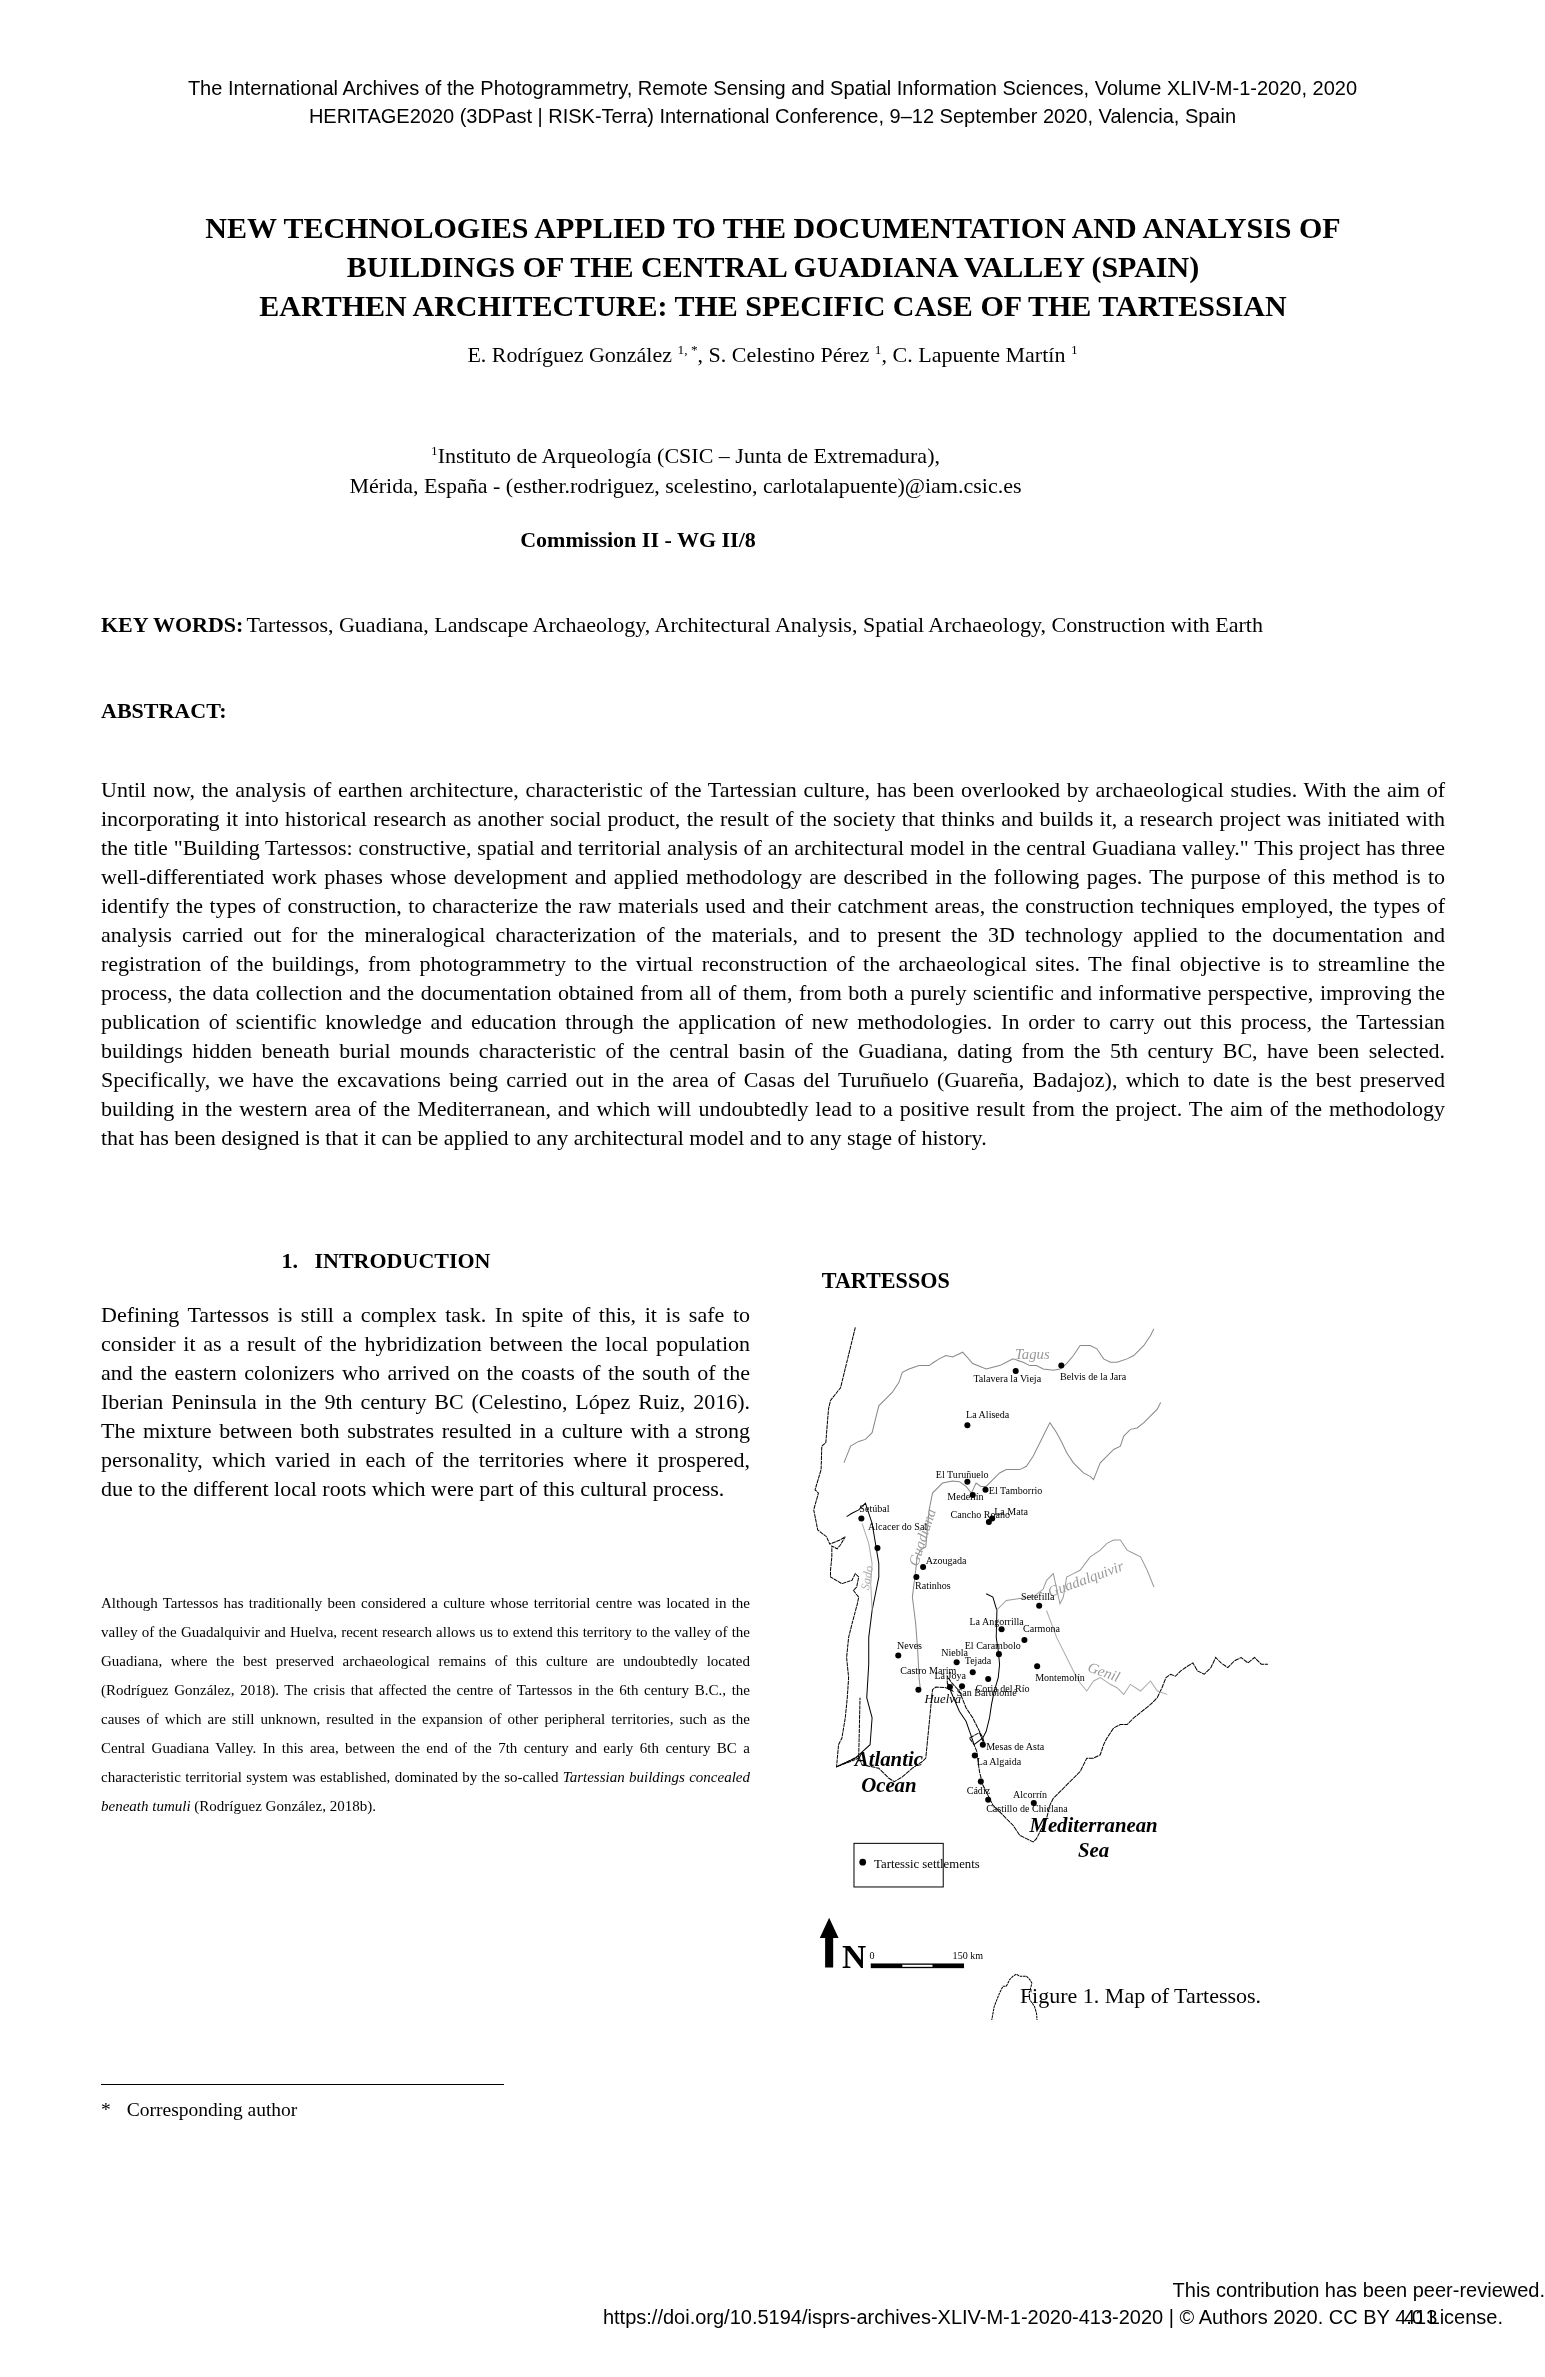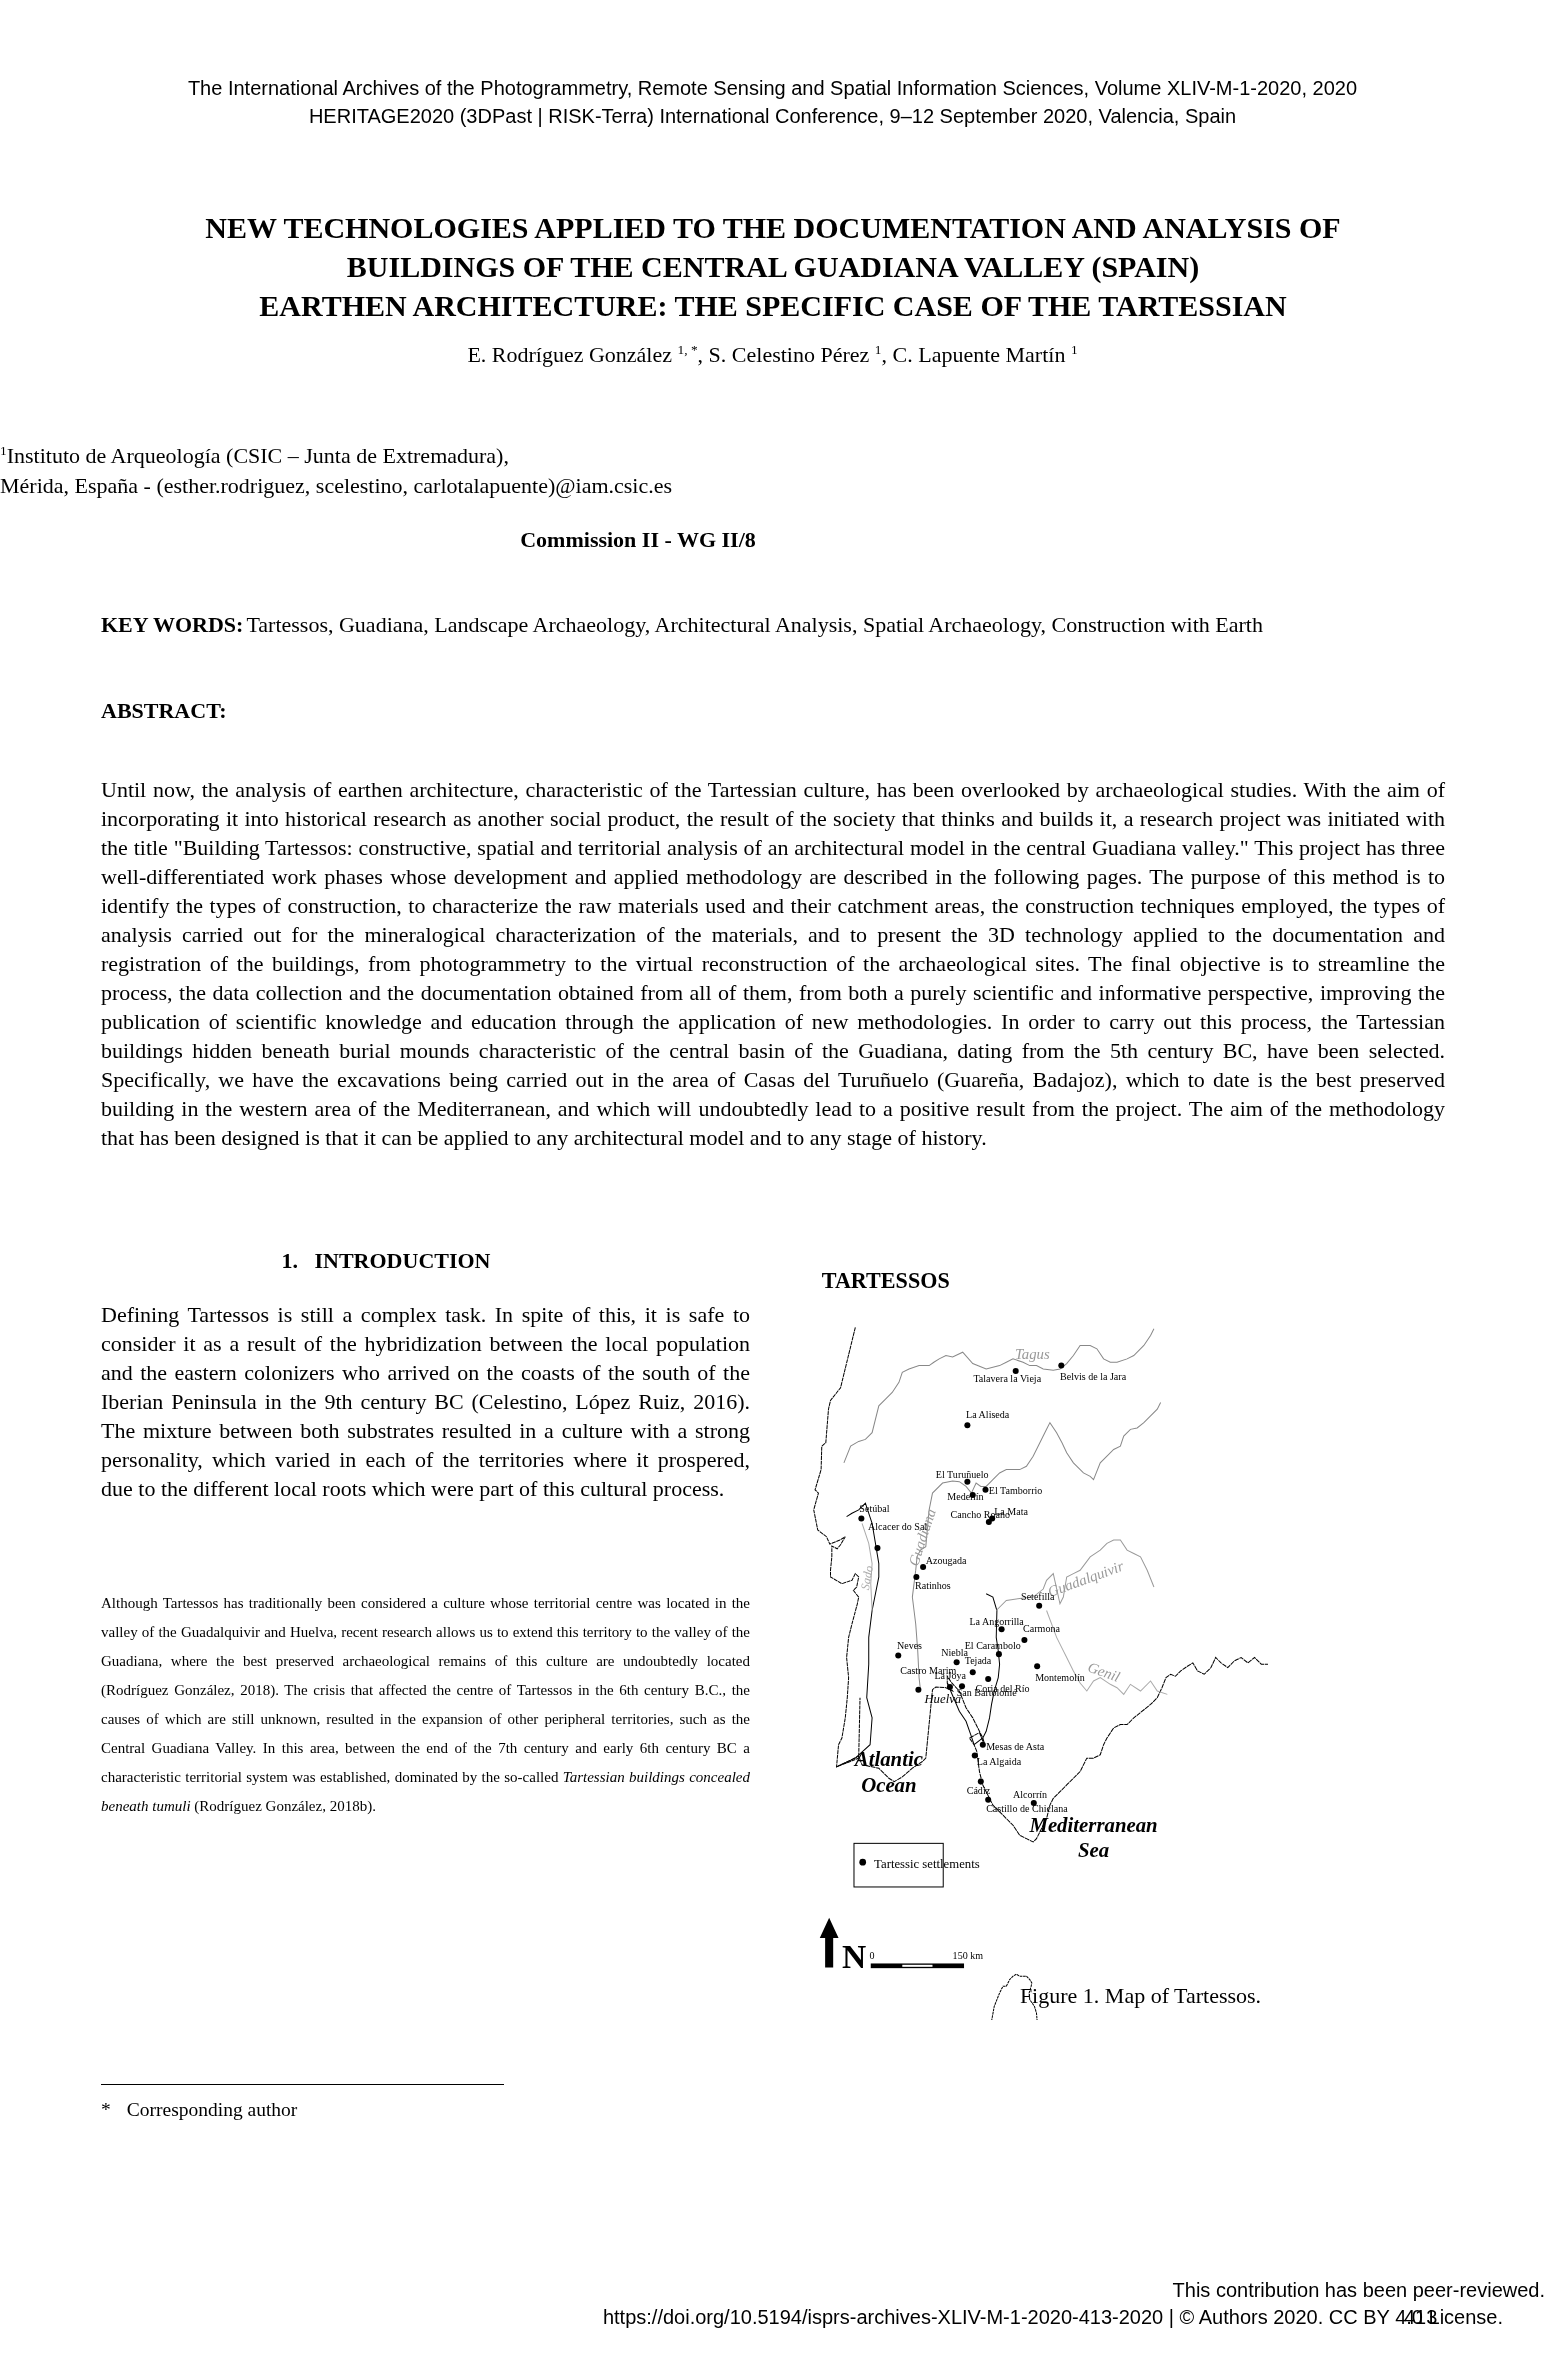--- a/index.html
+++ b/index.html
@@ -2,21 +2,21 @@
 <html style="font-size:10.7px"><head>
 <meta charset="utf-8">
 <style>
   html, body { margin: 0; padding: 0; background: #ffffff; }
   body { width: 1545px; height: 2377px; position: relative; overflow: hidden; color: #000; font-family: "Liberation Serif", serif; }
   .abs { position: absolute; }
   .header { left: 0; width: 1545px; top: 74px; text-align: center; font-family: "Liberation Sans", sans-serif; font-size: 20px; line-height: 28px; }
   .title { left: 101px; width: 1344px; top: 208px; text-align: center; font-weight: bold; font-size: 30px; line-height: 39px; }
   .authors { left: 0; width: 1545px; top: 342px; text-align: center; font-size: 22px; }
   .authors sup { font-size: 13.4px; }
-  .affil { left: 0; width: 1371px; top: 436px; font-size: 22px; line-height: 29.5px; }
+  .affil { left: 0; width: 1371px; top: 436px; text-align: center; font-size: 22px; line-height: 29.5px; }
   .affil sup { font-size: 13.4px; }
   .commission { left: 0; width: 1276px; top: 527px; text-align: center; font-size: 22px; font-weight: bold; }
   .keywords { left: 101px; width: 1344px; top: 612px; font-size: 22px; }
   .keywords b { margin-right: 3px; }
   .abstract-h { left: 101px; top: 698px; font-size: 22px; font-weight: bold; }
   .abstract { left: 101px; width: 1344px; top: 775px; font-size: 22px; line-height: 29px; text-align: justify; }
   .intro-h { left: 0; width: 772px; top: 1248px; text-align: center; font-size: 22px; font-weight: bold; }
   .intro-p1 { left: 101px; width: 649px; top: 1300px; font-size: 22px; line-height: 29px; text-align: justify; }
   .intro-p2 { left: 101px; width: 649px; top: 1589px; font-size: 15px; line-height: 29px; text-align: justify; }
   .footnote-rule { left: 101px; top: 2084px; width: 403px; height: 1.3px; background: #000; }

